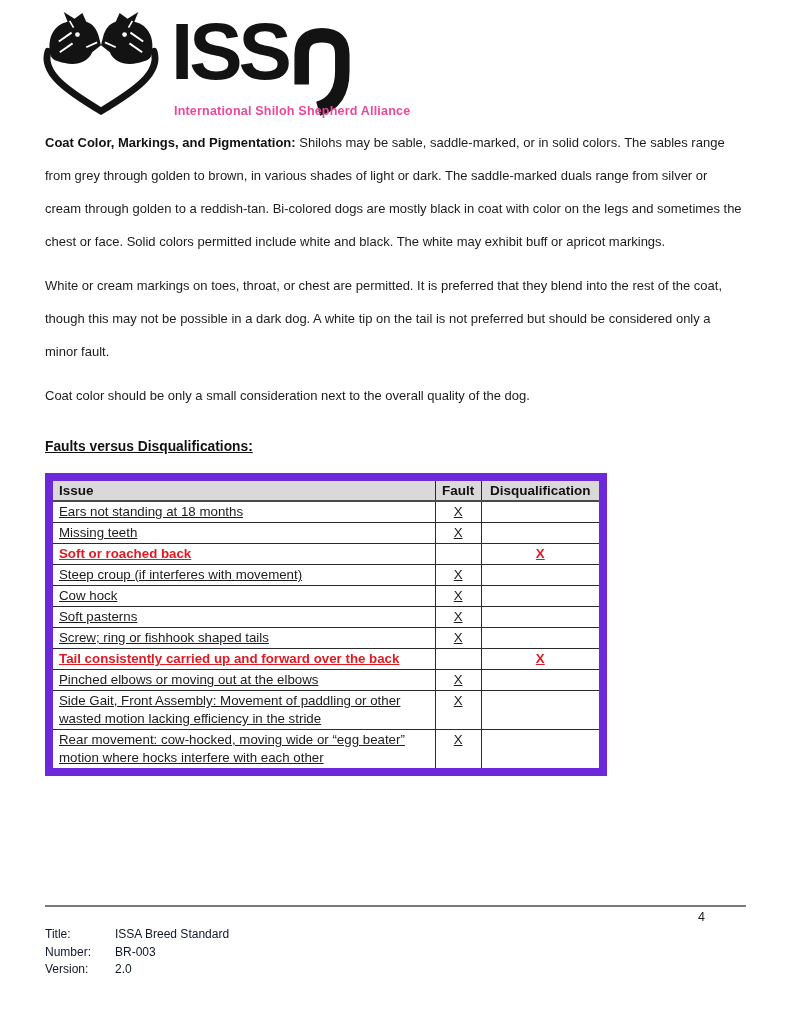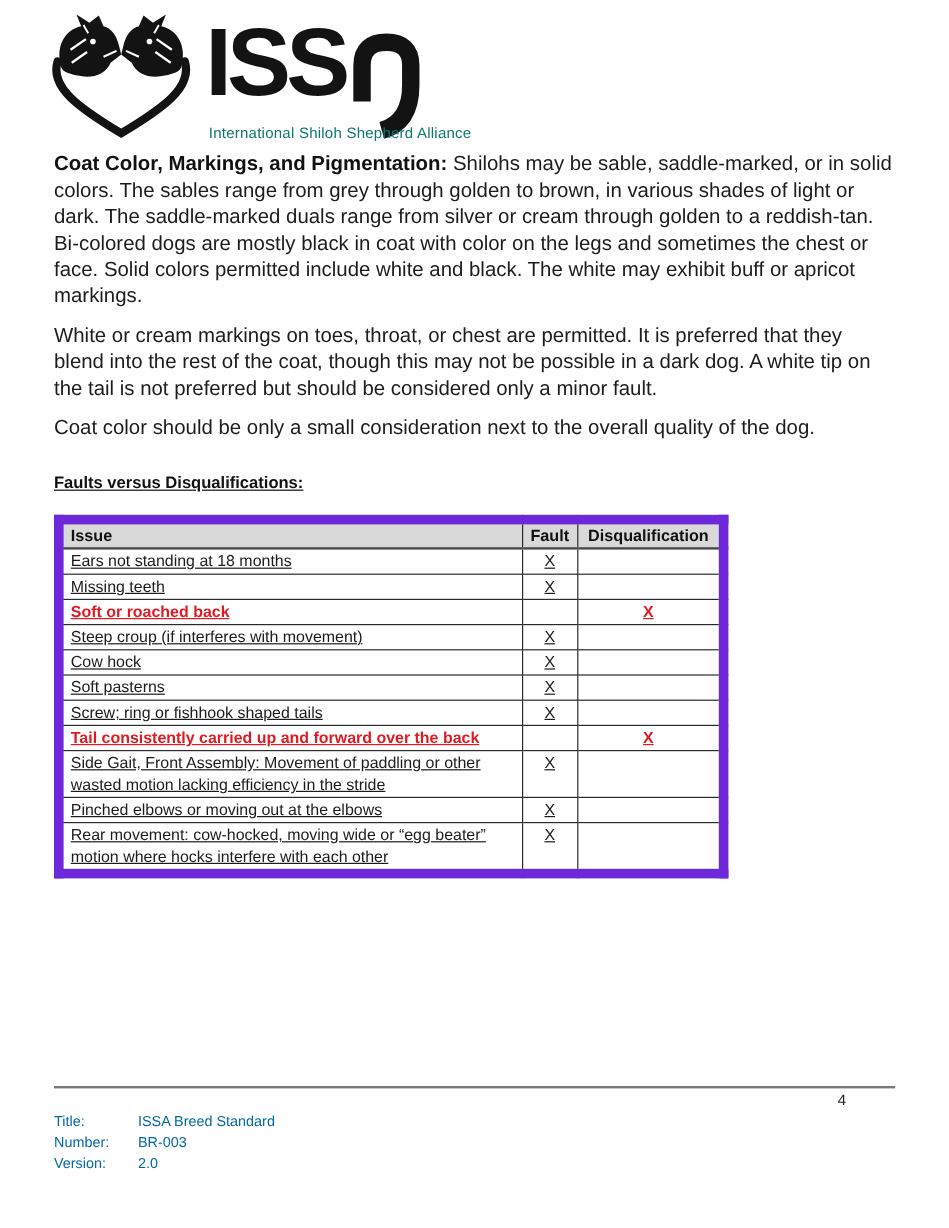--- a/index.html
+++ b/index.html
@@ -19,28 +19,28 @@
   .logo-dogs { width: 132px; height: 104px; flex: 0 0 auto; }
   .logo-word-block { position: relative; margin-left: 4px; height: 110px; }
   .issa-word {
     display: flex; align-items: flex-start;
     font-weight: 900; font-size: 80px; line-height: 80px;
     letter-spacing: -4px; color: #131313;
   }
   .issa-a-glyph { width: 58px; height: 90px; margin: 14px 0 0 5px; overflow: visible; }
   .logo-tagline {
     position: absolute; left: 3px; top: 92px;
-    font-size: 12.5px; font-weight: 400; letter-spacing: 0.2px;
-    color: #0f766e; white-space: nowrap;
+    font-size: 12.5px; font-weight: 700; letter-spacing: 0.2px;
+    color: #ec4899; white-space: nowrap;
   }
 
   
   .content { width: 701px; margin: 8px 45px 0 45px; }
   .content p {
-    font-size: 17px; line-height: 22px;
+    font-size: 13px; line-height: 33px;
     margin: 0 0 11px 0; color: #1c1c1c;
   }
   .content p strong { color: #111; }
   .section-heading {
     font-size: 13.8px; font-weight: 700; color: #111;
     margin: 27px 0 19px 0;
     text-decoration: underline;
   }
 
   
@@ -74,21 +74,21 @@
   .fault-table col.col-fault { width: 46px; }
   .fault-table col.col-disq  { width: 122px; }
   .fault-table tr.dq td { color: #e01a22; font-weight: 700; }
 
   
   .footer-rule { position: absolute; left: 45px; top: 905px; width: 701px; height: 2px; background: #7a7a7a; }
   .page-number {
     position: absolute; left: 45px; top: 910px; width: 660px;
     text-align: right; font-size: 12.5px; color: #1c1c1c;
   }
-  .doc-fields { position: absolute; left: 45px; top: 926px; font-size: 12px; line-height: 17.5px; color: #0369a1; }
+  .doc-fields { position: absolute; left: 45px; top: 926px; font-size: 12px; line-height: 17.5px; color: #0f172a; }
   .doc-field-label { display: inline-block; width: 70px; }
 </style>
 </head>
 <body>
 
 <div class="page">
 
   <div class="logo">
     <svg class="logo-dogs" viewBox="0 0 130 106" aria-hidden="true">
 
@@ -169,26 +169,26 @@
             <td>Screw; ring or fishhook shaped tails</td>
             <td class="c">X</td>
             <td class="c"></td>
           </tr>
         <tr class="dq">
             <td>Tail consistently carried up and forward over the back</td>
             <td class="c"></td>
             <td class="c">X</td>
           </tr>
         <tr>
+            <td>Pinched elbows or moving out at the elbows</td>
+            <td class="c">X</td>
+            <td class="c"></td>
+          </tr>
+        <tr>
             <td>Side Gait, Front Assembly:  Movement of paddling or other wasted motion lacking efficiency in the stride</td>
-            <td class="c">X</td>
-            <td class="c"></td>
-          </tr>
-        <tr>
-            <td>Pinched elbows or moving out at the elbows</td>
             <td class="c">X</td>
             <td class="c"></td>
           </tr>
         <tr>
             <td>Rear movement:  cow-hocked, moving wide or “egg beater” motion where hocks interfere with each other</td>
             <td class="c">X</td>
             <td class="c"></td>
           </tr>
       </tbody>
     </table>

